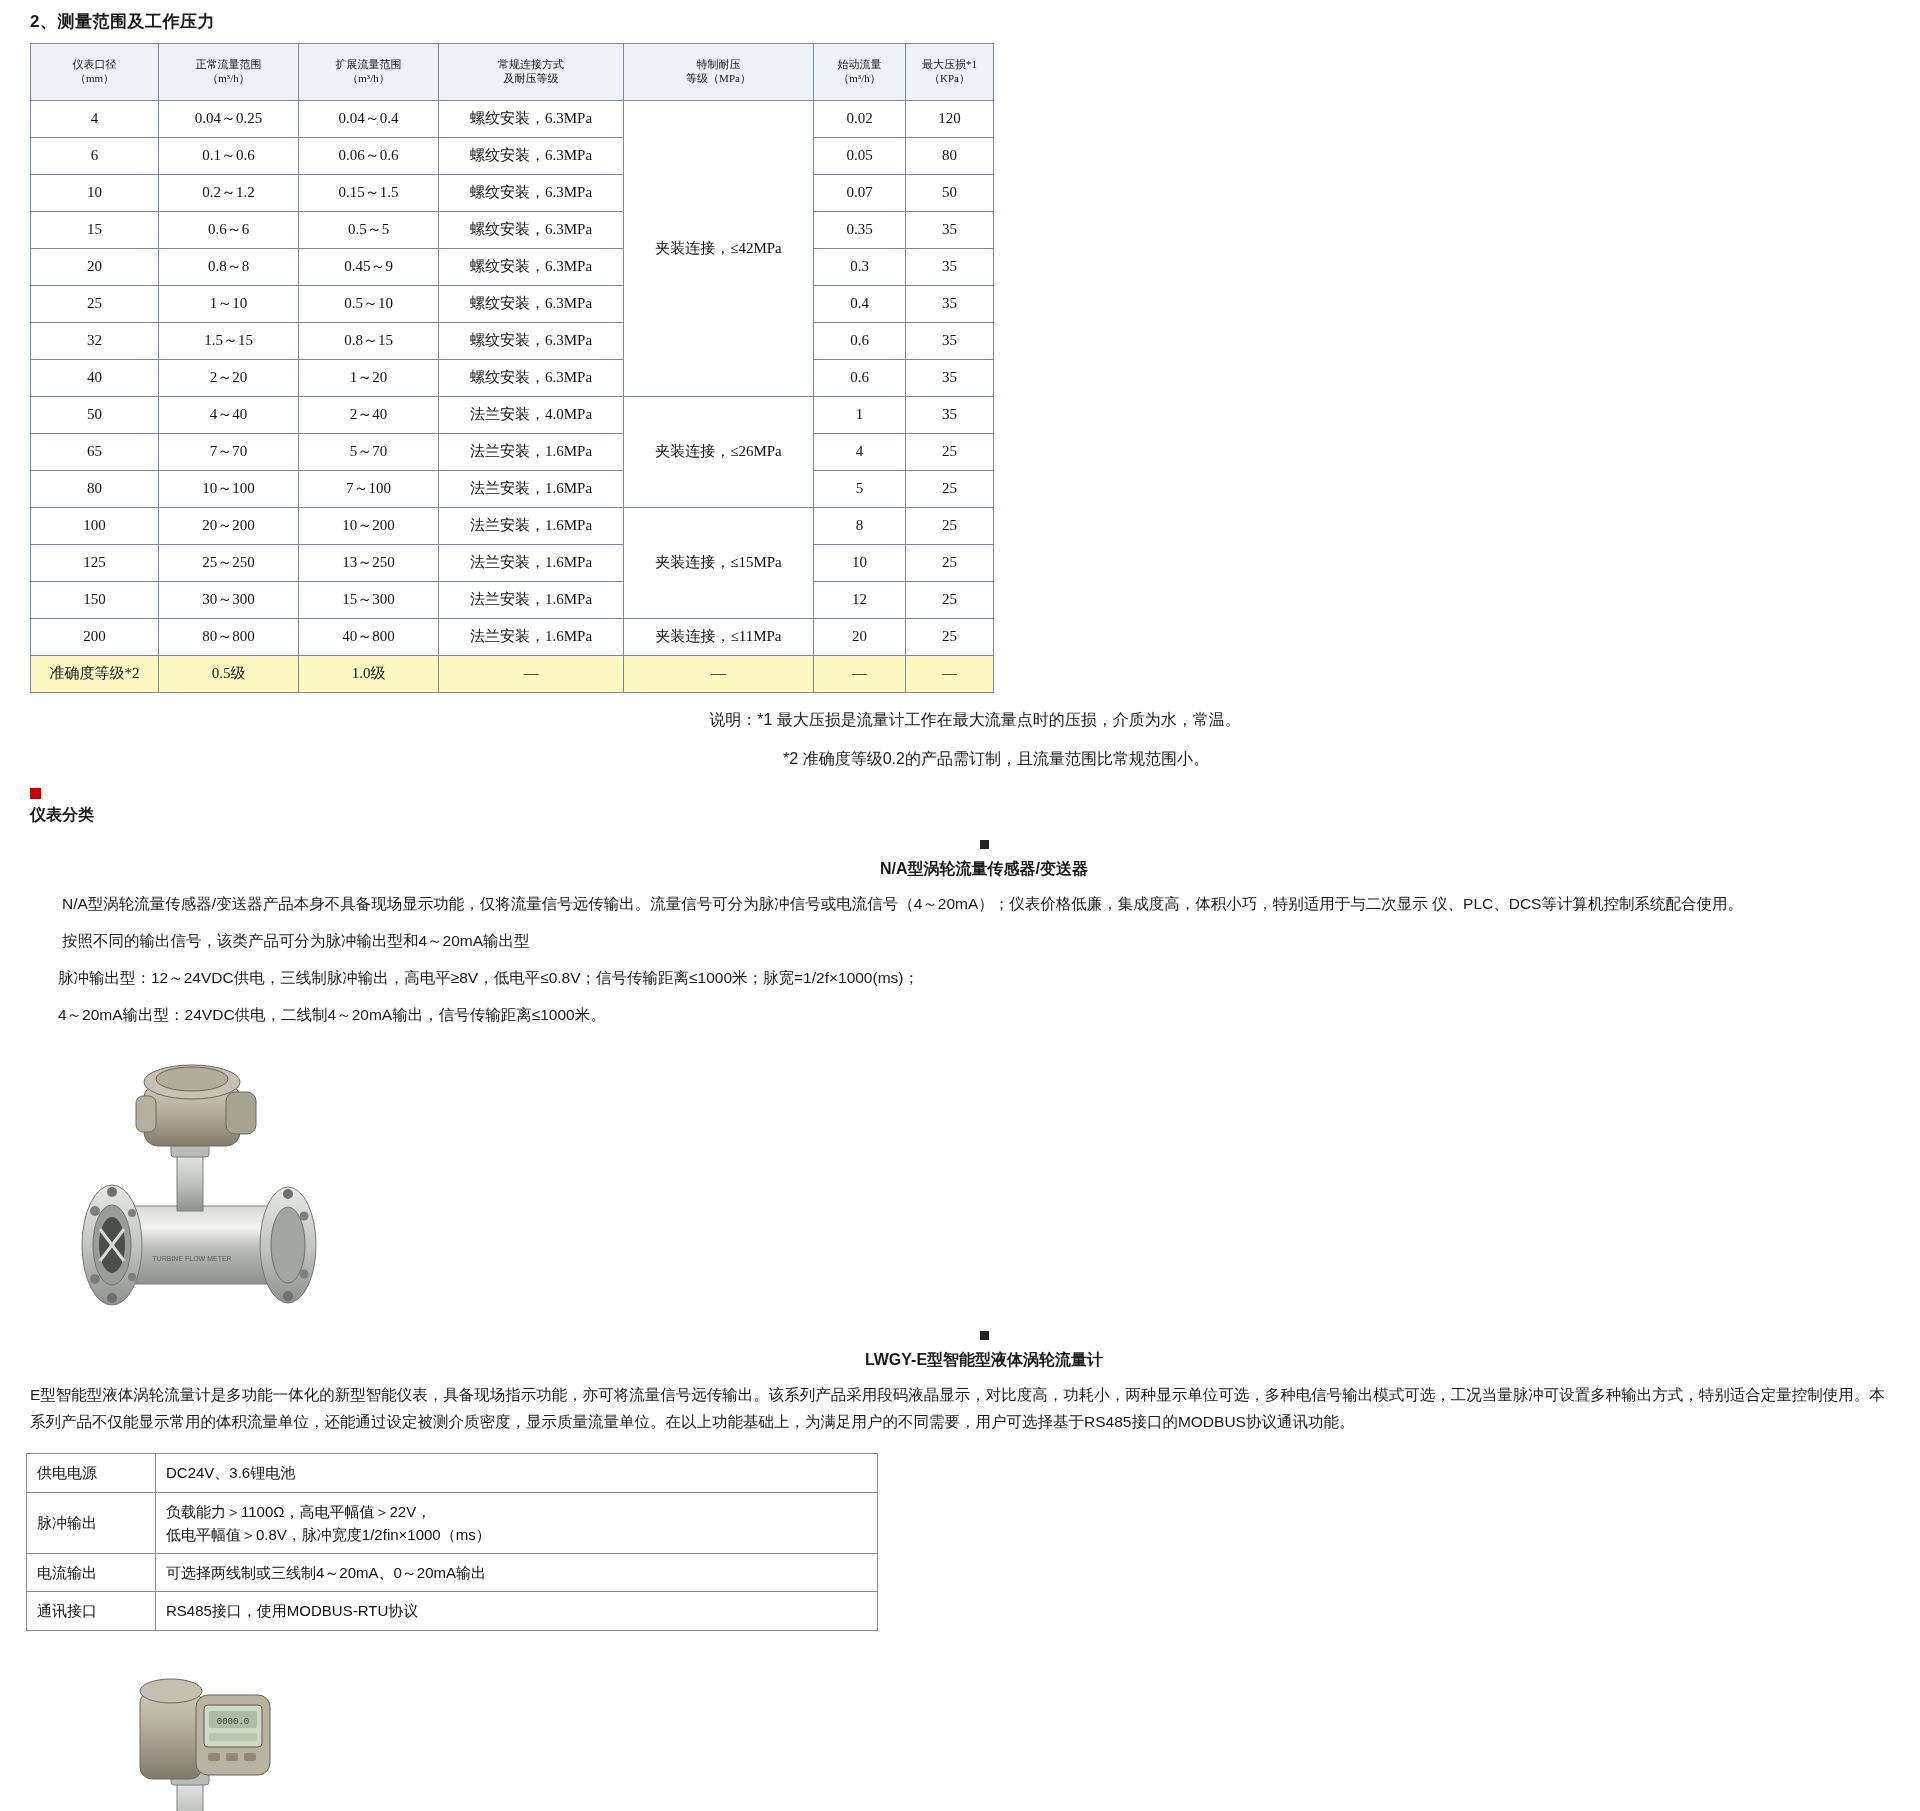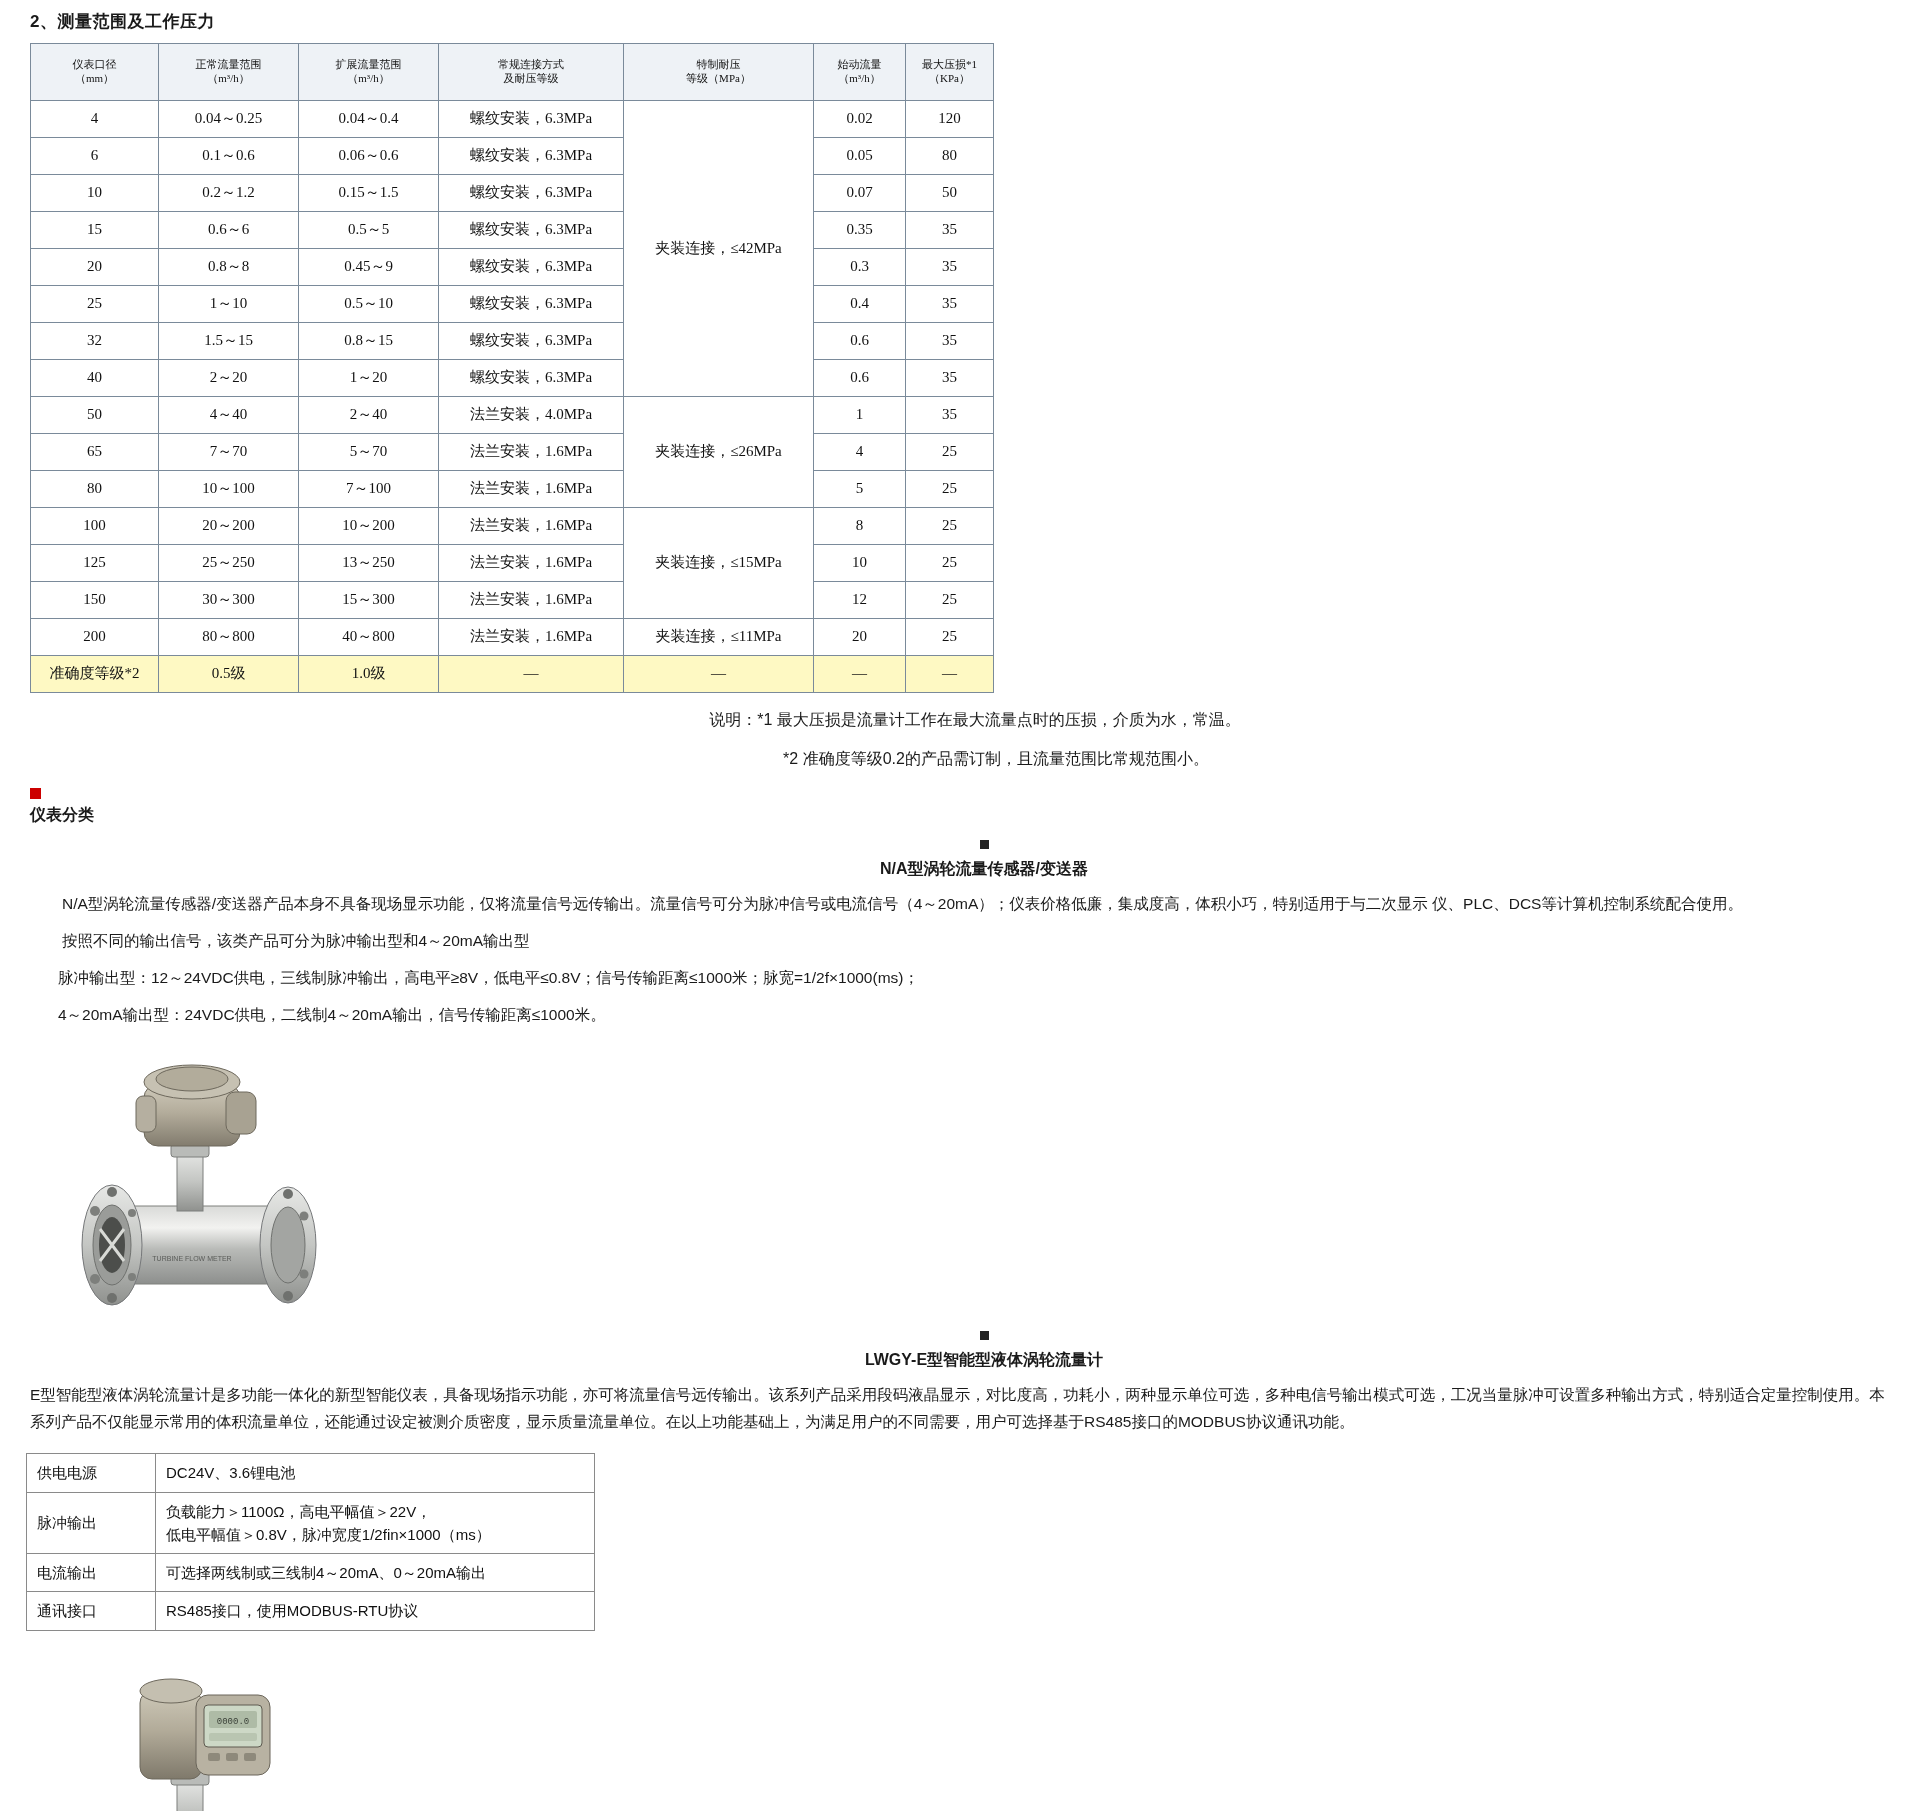--- a/index.html
+++ b/index.html
@@ -109,21 +109,21 @@
     margin: 18px 0 0 40px;
     position: relative;
   }
   svg.meter { display: block; }
 
   
   table.params {
     border-collapse: collapse;
     margin: 18px 0 0 26px;
     table-layout: fixed;
-    width: 569px;
+    width: 852px;
   }
   table.params td {
     border: 1px solid #8a8a8a;
     font-size: 15px;
     padding: 7px 10px;
     line-height: 1.55;
     vertical-align: middle;
     color: #111;
   }
   table.params td.k {

